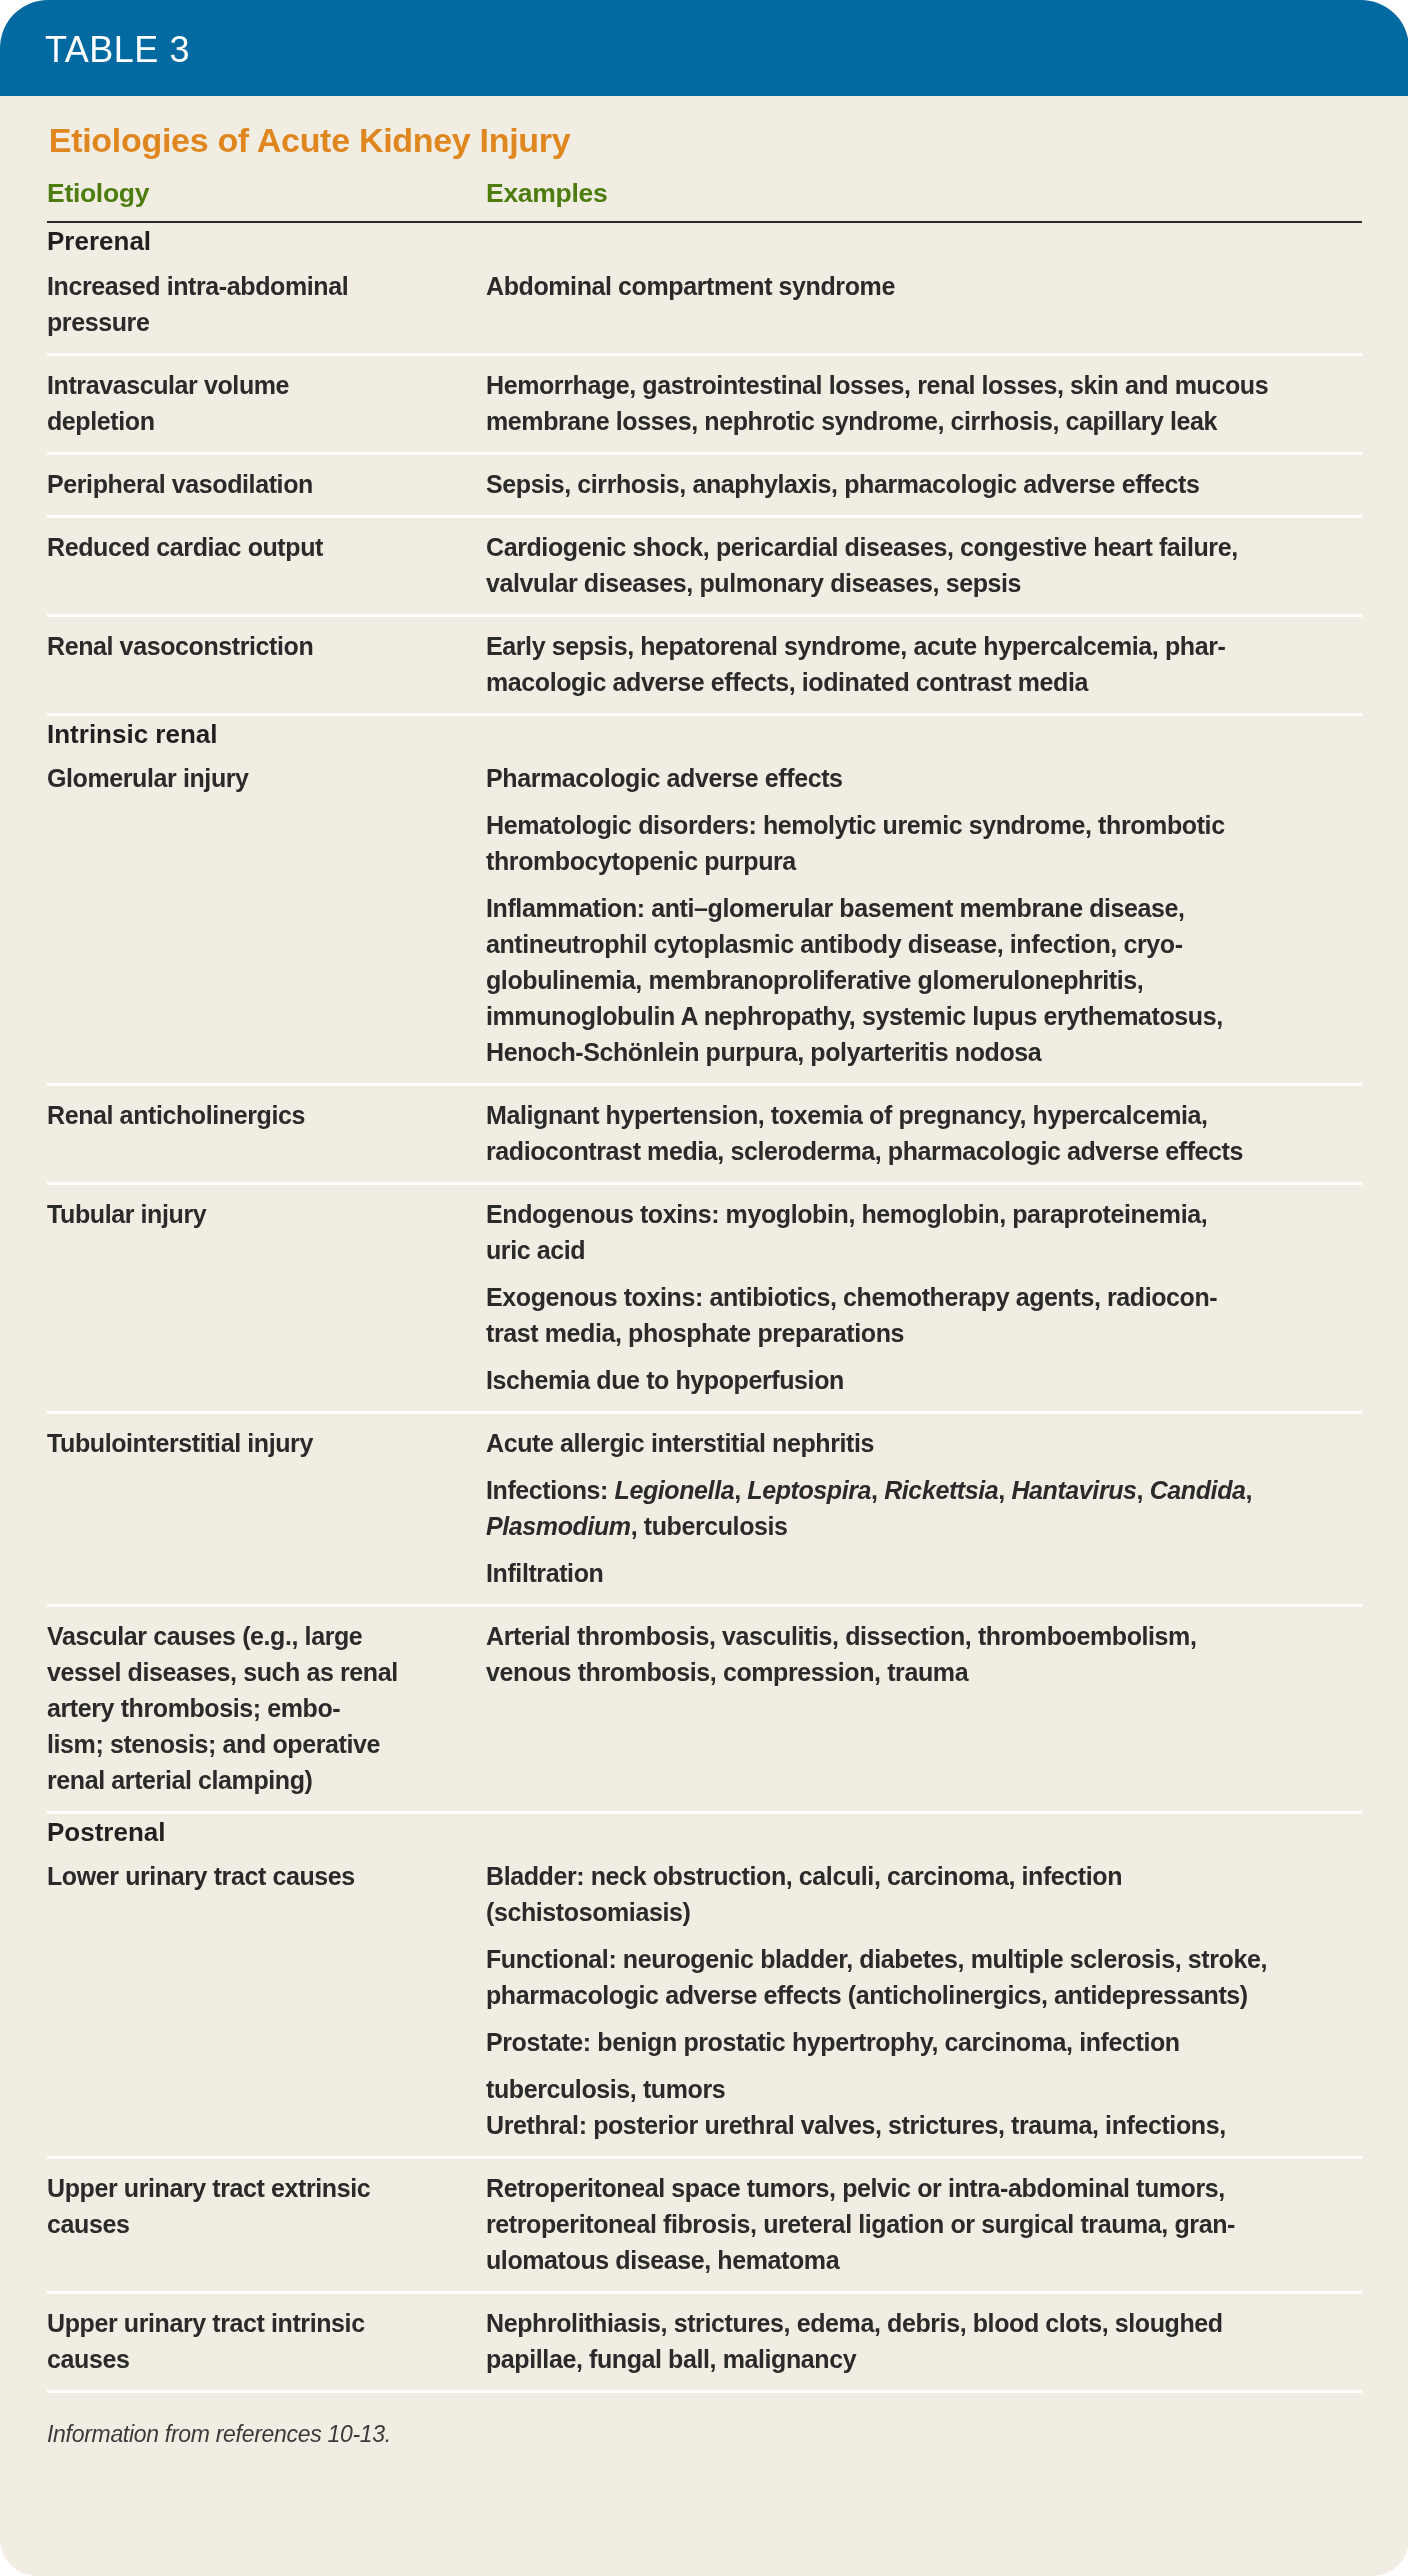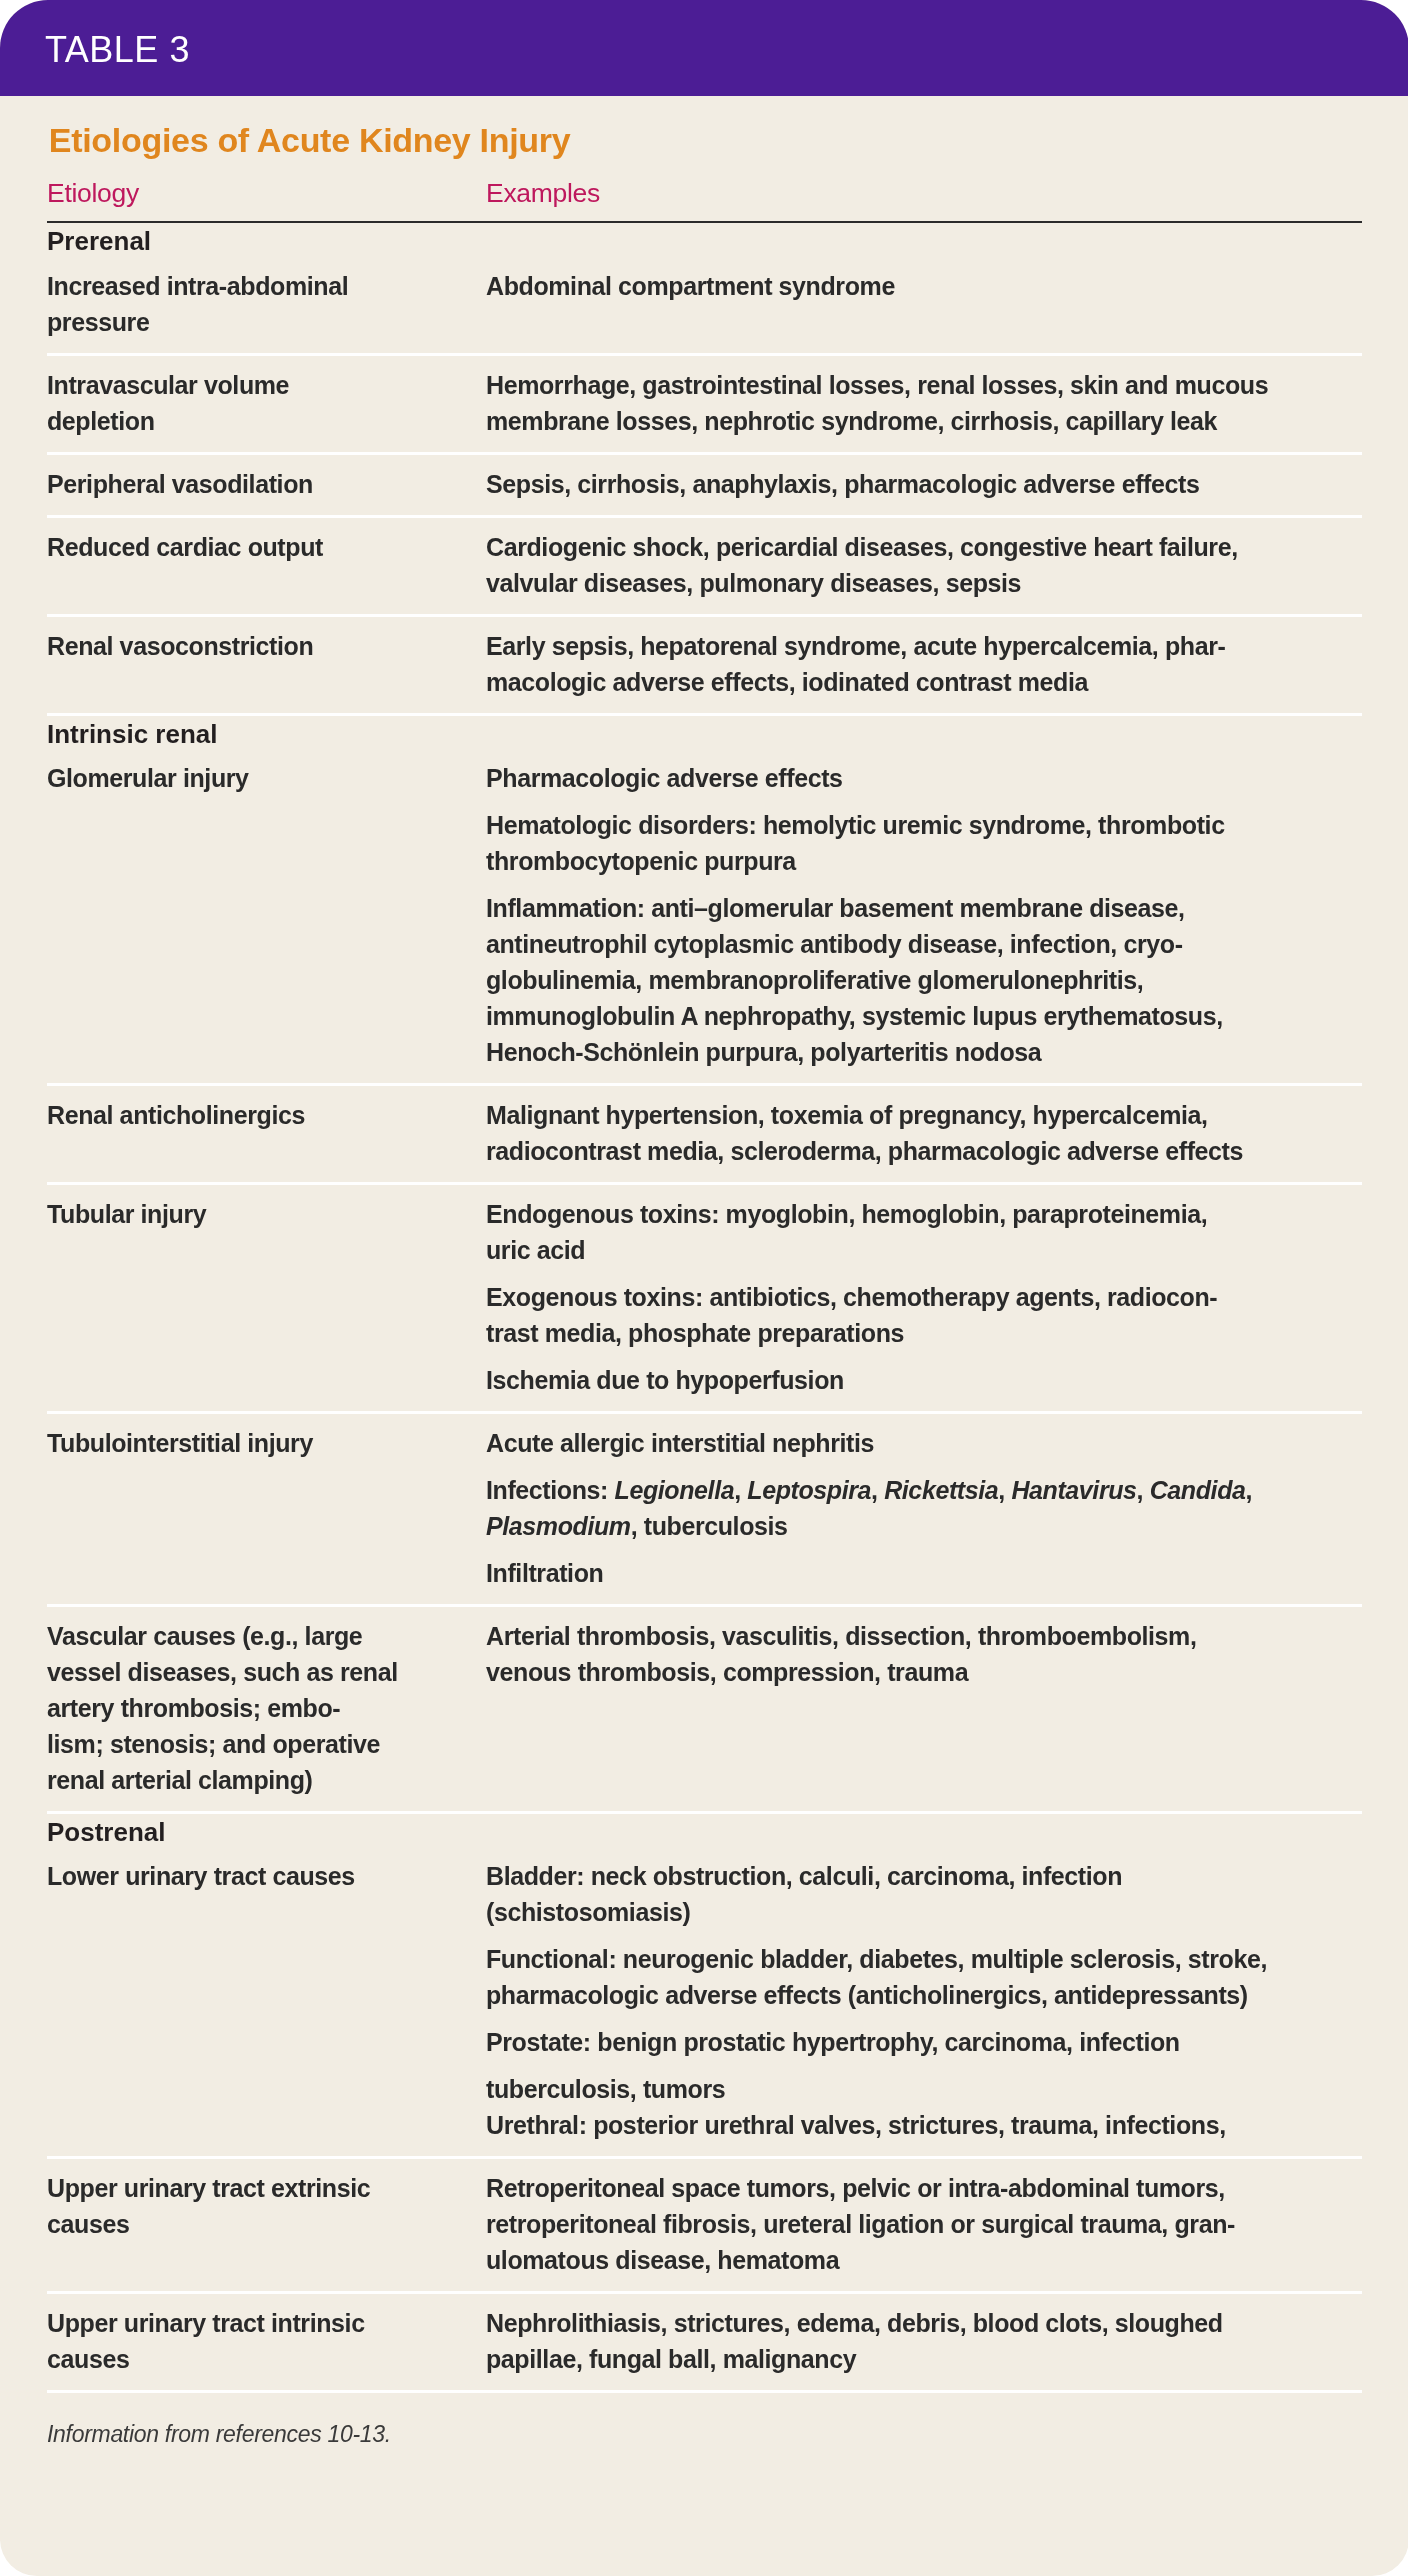--- a/index.html
+++ b/index.html
@@ -2,27 +2,27 @@
 <html style="font-size:14.6px"><head>
 <meta charset="utf-8">
 <style>
   html, body { margin: 0; padding: 0; background: #ffffff; }
   body { width: 1409px; height: 2576px; overflow: hidden; font-family: "Liberation Sans", sans-serif; }
   .card {
     width: 1409px; height: 2576px; box-sizing: border-box;
     background: #f2ede3; border-radius: 48px 48px 37px 37px; overflow: hidden; position: relative;
   }
   .band {
-    height: 96px; background: #4c1d95; box-sizing: border-box; padding: 30px 0 0 45px;
+    height: 96px; background: #0369a1; box-sizing: border-box; padding: 30px 0 0 45px;
   }
   .band-label { color: #ffffff; font-size: 36px; font-weight: 400; letter-spacing: 0.5px; line-height: 40px; display: block; }
   .content { padding: 0 47px 0 47px; }
   .title { color: #e0861e; font-weight: 700; font-size: 34px; line-height: 40px; margin: 24px 0 0 1.8px; letter-spacing: -0.3px; }
   .thead { display: flex; margin-top: 17.4px; padding-bottom: 11px; border-bottom: 2.7px solid #2b2b2b; }
-  .th { font-size: 26.5px; font-weight: 400; color: #be185d; line-height: 33px; letter-spacing: -0.3px; }
+  .th { font-size: 26.5px; font-weight: 700; color: #4d7c0f; line-height: 33px; letter-spacing: -0.3px; }
   .col1 { width: 439px; flex: 0 0 439px; }
   .col2 { flex: 1 1 auto; }
   .section-head { font-size: 26px; font-weight: 700; color: #231f20; line-height: 36px; }
   .row { display: flex; padding: 11px 0 13px 0; border-bottom: 3.7px solid #ffffff; font-weight: bold; }
   .row.first { padding-top: 8.2px; }
   .cell { font-size: 25px; color: #2a2a2a; line-height: 36px; letter-spacing: -0.4px; }
   .cell .line { display: block; white-space: nowrap; }
   .para + .para { margin-top: 11px; }
   .para { display: block; }
   .ital { font-style: italic; }

